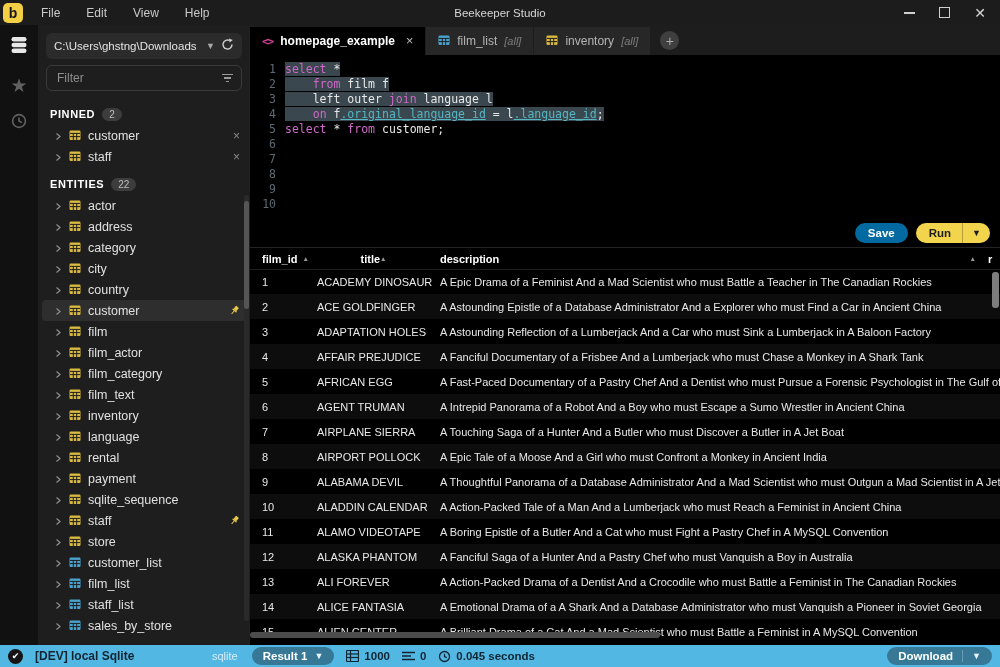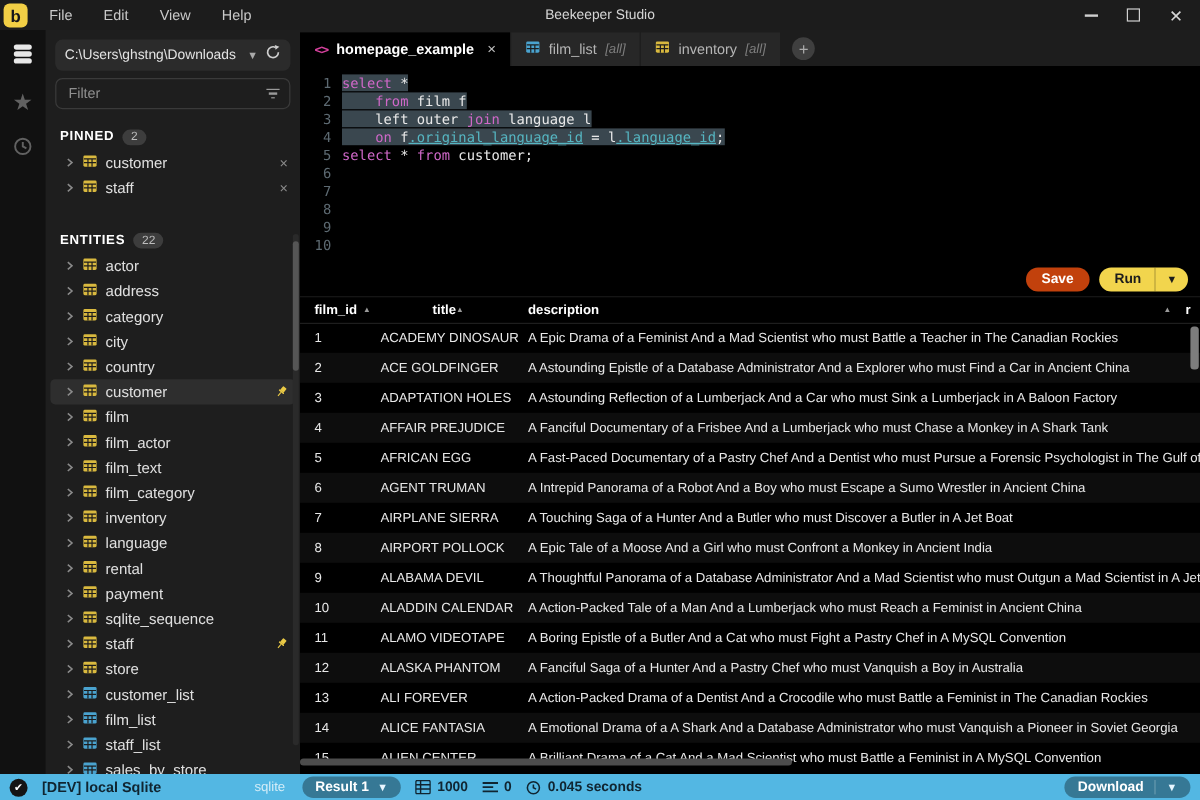--- a/index.html
+++ b/index.html
@@ -59,21 +59,21 @@
   .editor{height:163px;background:#000;display:flex;padding-top:7px;box-sizing:border-box;
           font-family:"DejaVu Sans Mono",monospace;font-size:11.5px;line-height:15px;}
   .gutter{width:26px;text-align:right;color:#5d6a72;flex:none;}
   .codecol{flex:1;padding-left:9px;white-space:pre;}
   .cline{height:15px;}
   .cline .seg.selbg{background:#3a474f;}
   .tok-kw{color:#cf68c8;} .tok-pl{color:#e8e8e8;} .tok-cy{color:#56b6c2;text-decoration:underline;}
   
   .toolbar{height:29px;background:#000;display:flex;align-items:center;justify-content:flex-end;
            gap:8px;padding-right:10px;border-bottom:1px solid #242424;}
-  .btn-save{background:#c2410c;color:#fff;font-weight:bold;font-size:11.5px;border-radius:13px;padding:4px 13px;}
+  .btn-save{background:#0369a1;color:#fff;font-weight:bold;font-size:11.5px;border-radius:13px;padding:4px 13px;}
   .btn-run{background:#f2d54d;border-radius:13px;display:flex;align-items:center;overflow:hidden;}
   .btn-run .rlabel{color:#1c1c1c;font-weight:bold;font-size:11.5px;padding:4px 11px 4px 13px;}
   .btn-run .rdiv{width:1px;align-self:stretch;background:rgba(0,0,0,.25);}
   .btn-run .rcaret{color:#1c1c1c;font-size:9px;padding:4px 9px;}
   
   .grid{flex:1;position:relative;background:#000;min-height:0;}
   .thead{height:21px;display:flex;align-items:center;background:#000;border-bottom:1px solid #1e1e1e;
          color:#fff;font-weight:bold;font-size:11px;}
   .cell-id{width:55px;padding-left:12px;flex:none;display:flex;align-items:center;gap:5px;text-align:right;}
   .cell-title{width:123px;flex:none;display:flex;align-items:center;justify-content:center;padding-right:10px;box-sizing:border-box;}
@@ -192,21 +192,21 @@
                   <line x1="1" y1="7.6" x2="11" y2="7.6"></line>
                   <line x1="4.3" y1="4.4" x2="4.3" y2="11"></line>
                   <line x1="7.7" y1="4.4" x2="7.7" y2="11"></line>
                 </g>
               </svg></span>
             <span class="lbl">staff</span>
             <span class="close">×</span>
           </div>
         </div>
 
-      <div class="sec-head" style="margin-top:24px;">
+      <div class="sec-head" style="margin-top:8px;">
         <span class="sec-title">ENTITIES</span>
         <span class="badge">22</span>
       </div>
       <div class="tree" id="entity-list">
           <div class="titem">
             <span><svg width="8" height="9" viewBox="0 0 8 9">
                 <polyline points="2.5,1.5 6,4.5 2.5,7.5" fill="none" stroke="#8a8a8a" stroke-width="1.3"></polyline>
               </svg></span>
             <span><svg width="12" height="12" viewBox="0 0 12 12">
                 <rect x="0.5" y="1.5" width="11" height="9.5" rx="1.2" fill="#d9b93f"></rect>
@@ -339,36 +339,36 @@
               </svg></span>
             <span><svg width="12" height="12" viewBox="0 0 12 12">
                 <rect x="0.5" y="1.5" width="11" height="9.5" rx="1.2" fill="#d9b93f"></rect>
                 <g stroke="#1d1d1d" stroke-width="1">
                   <line x1="1" y1="4.4" x2="11" y2="4.4"></line>
                   <line x1="1" y1="7.6" x2="11" y2="7.6"></line>
                   <line x1="4.3" y1="4.4" x2="4.3" y2="11"></line>
                   <line x1="7.7" y1="4.4" x2="7.7" y2="11"></line>
                 </g>
               </svg></span>
+            <span class="lbl">film_category</span>
+          </div>
+          <div class="titem">
+            <span><svg width="8" height="9" viewBox="0 0 8 9">
+                <polyline points="2.5,1.5 6,4.5 2.5,7.5" fill="none" stroke="#8a8a8a" stroke-width="1.3"></polyline>
+              </svg></span>
+            <span><svg width="12" height="12" viewBox="0 0 12 12">
+                <rect x="0.5" y="1.5" width="11" height="9.5" rx="1.2" fill="#d9b93f"></rect>
+                <g stroke="#1d1d1d" stroke-width="1">
+                  <line x1="1" y1="4.4" x2="11" y2="4.4"></line>
+                  <line x1="1" y1="7.6" x2="11" y2="7.6"></line>
+                  <line x1="4.3" y1="4.4" x2="4.3" y2="11"></line>
+                  <line x1="7.7" y1="4.4" x2="7.7" y2="11"></line>
+                </g>
+              </svg></span>
             <span class="lbl">film_text</span>
-          </div>
-          <div class="titem">
-            <span><svg width="8" height="9" viewBox="0 0 8 9">
-                <polyline points="2.5,1.5 6,4.5 2.5,7.5" fill="none" stroke="#8a8a8a" stroke-width="1.3"></polyline>
-              </svg></span>
-            <span><svg width="12" height="12" viewBox="0 0 12 12">
-                <rect x="0.5" y="1.5" width="11" height="9.5" rx="1.2" fill="#d9b93f"></rect>
-                <g stroke="#1d1d1d" stroke-width="1">
-                  <line x1="1" y1="4.4" x2="11" y2="4.4"></line>
-                  <line x1="1" y1="7.6" x2="11" y2="7.6"></line>
-                  <line x1="4.3" y1="4.4" x2="4.3" y2="11"></line>
-                  <line x1="7.7" y1="4.4" x2="7.7" y2="11"></line>
-                </g>
-              </svg></span>
-            <span class="lbl">film_category</span>
           </div>
           <div class="titem">
             <span><svg width="8" height="9" viewBox="0 0 8 9">
                 <polyline points="2.5,1.5 6,4.5 2.5,7.5" fill="none" stroke="#8a8a8a" stroke-width="1.3"></polyline>
               </svg></span>
             <span><svg width="12" height="12" viewBox="0 0 12 12">
                 <rect x="0.5" y="1.5" width="11" height="9.5" rx="1.2" fill="#d9b93f"></rect>
                 <g stroke="#1d1d1d" stroke-width="1">
                   <line x1="1" y1="4.4" x2="11" y2="4.4"></line>
                   <line x1="1" y1="7.6" x2="11" y2="7.6"></line>

